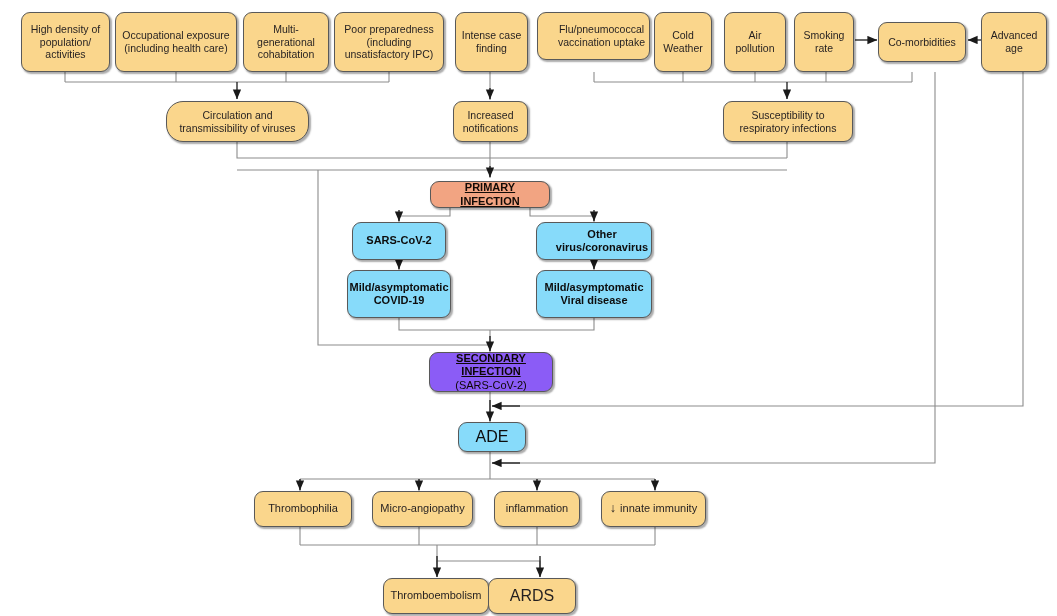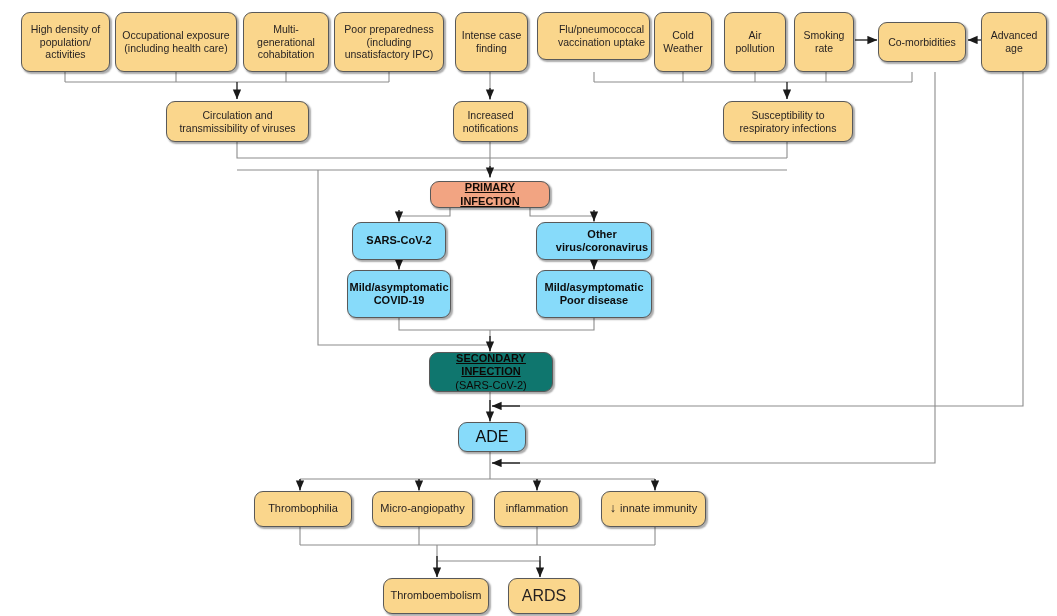--- a/index.html
+++ b/index.html
@@ -7,21 +7,21 @@
   #canvas{position:relative;width:1057px;height:616px;background:#fff;overflow:hidden;}
   svg#wires{position:absolute;left:0;top:0;width:1057px;height:616px;}
   .node{position:absolute;box-sizing:border-box;display:flex;align-items:center;
         justify-content:center;text-align:center;border-radius:9px;
         border:1.2px solid #595959;line-height:1.22;
         box-shadow:1.6px 1.6px 1.6px rgba(0,0,0,.33);
         padding:2px 4px;}
   .yellow{background:#fad68c;color:#231f20;}
   .blue{background:#87dbfa;color:#0d0d0d;font-weight:bold;}
   .salmon{background:#f2a482;color:#120b06;font-weight:bold;}
-  .orange{background:#0f766e;color:#0d0705;}
+  .orange{background:#8b5cf6;color:#0d0705;}
   .fs11{font-size:11px;}
   .fs105{font-size:10.5px;}
   .fs12{font-size:16px;}
   .nb{font-weight:normal;}
   .u{text-decoration:underline;}
   .stack{display:block;}
   .arrowglyph{font-weight:bold;font-size:12.5px;}
 </style>
 </head>
 <body>
@@ -185,21 +185,21 @@
     <span>Co-morbidities</span>
   </div>
 
   <div class="node yellow fs105" style="left:981px;top:12px;width:66px;height:60px;">
     <span>
       <span class="stack">Advanced</span>
       <span class="stack">age</span>
     </span>
   </div>
 
-  <div class="node yellow fs105" style="left:166px;top:101px;width:143px;height:41px;">
+  <div class="node yellow fs105" style="left:166px;top:101px;width:143px;height:41px;border-radius:17px;">
     <span>
       <span class="stack">Circulation and</span>
       <span class="stack">transmissibility of viruses</span>
     </span>
   </div>
 
   <div class="node yellow fs105" style="left:453px;top:101px;width:75px;height:41px;">
     <span>
       <span class="stack">Increased</span>
       <span class="stack">notifications</span>
@@ -231,21 +231,21 @@
   <div class="node blue fs11" style="left:347px;top:270px;width:104px;height:48px;">
     <span>
       <span class="stack">Mild/asymptomatic</span>
       <span class="stack">COVID-19</span>
     </span>
   </div>
 
   <div class="node blue fs11" style="left:536px;top:270px;width:116px;height:48px;">
     <span>
       <span class="stack">Mild/asymptomatic</span>
-      <span class="stack">Poor disease</span>
+      <span class="stack">Viral disease</span>
     </span>
   </div>
 
   <div class="node orange fs11" style="left:429px;top:352px;width:124px;height:40px;">
     <span>
       <span class="stack u" style="font-weight:bold;">SECONDARY INFECTION</span>
       <span class="stack nb">(SARS-CoV-2)</span>
     </span>
   </div>
 
@@ -269,17 +269,17 @@
     <span style="display:flex;align-items:center;gap:4px;">
       <span class="arrowglyph">↓</span>
       <span>innate immunity</span>
     </span>
   </div>
 
   <div class="node yellow fs11" style="left:383px;top:578px;width:106px;height:36px;">
     <span>Thromboembolism</span>
   </div>
 
-  <div class="node yellow fs12" style="left:508px;top:578px;width:72px;height:36px;">
+  <div class="node yellow fs12" style="left:488px;top:578px;width:88px;height:36px;">
     <span>ARDS</span>
   </div>
 
 </div>
 
 </body></html>

